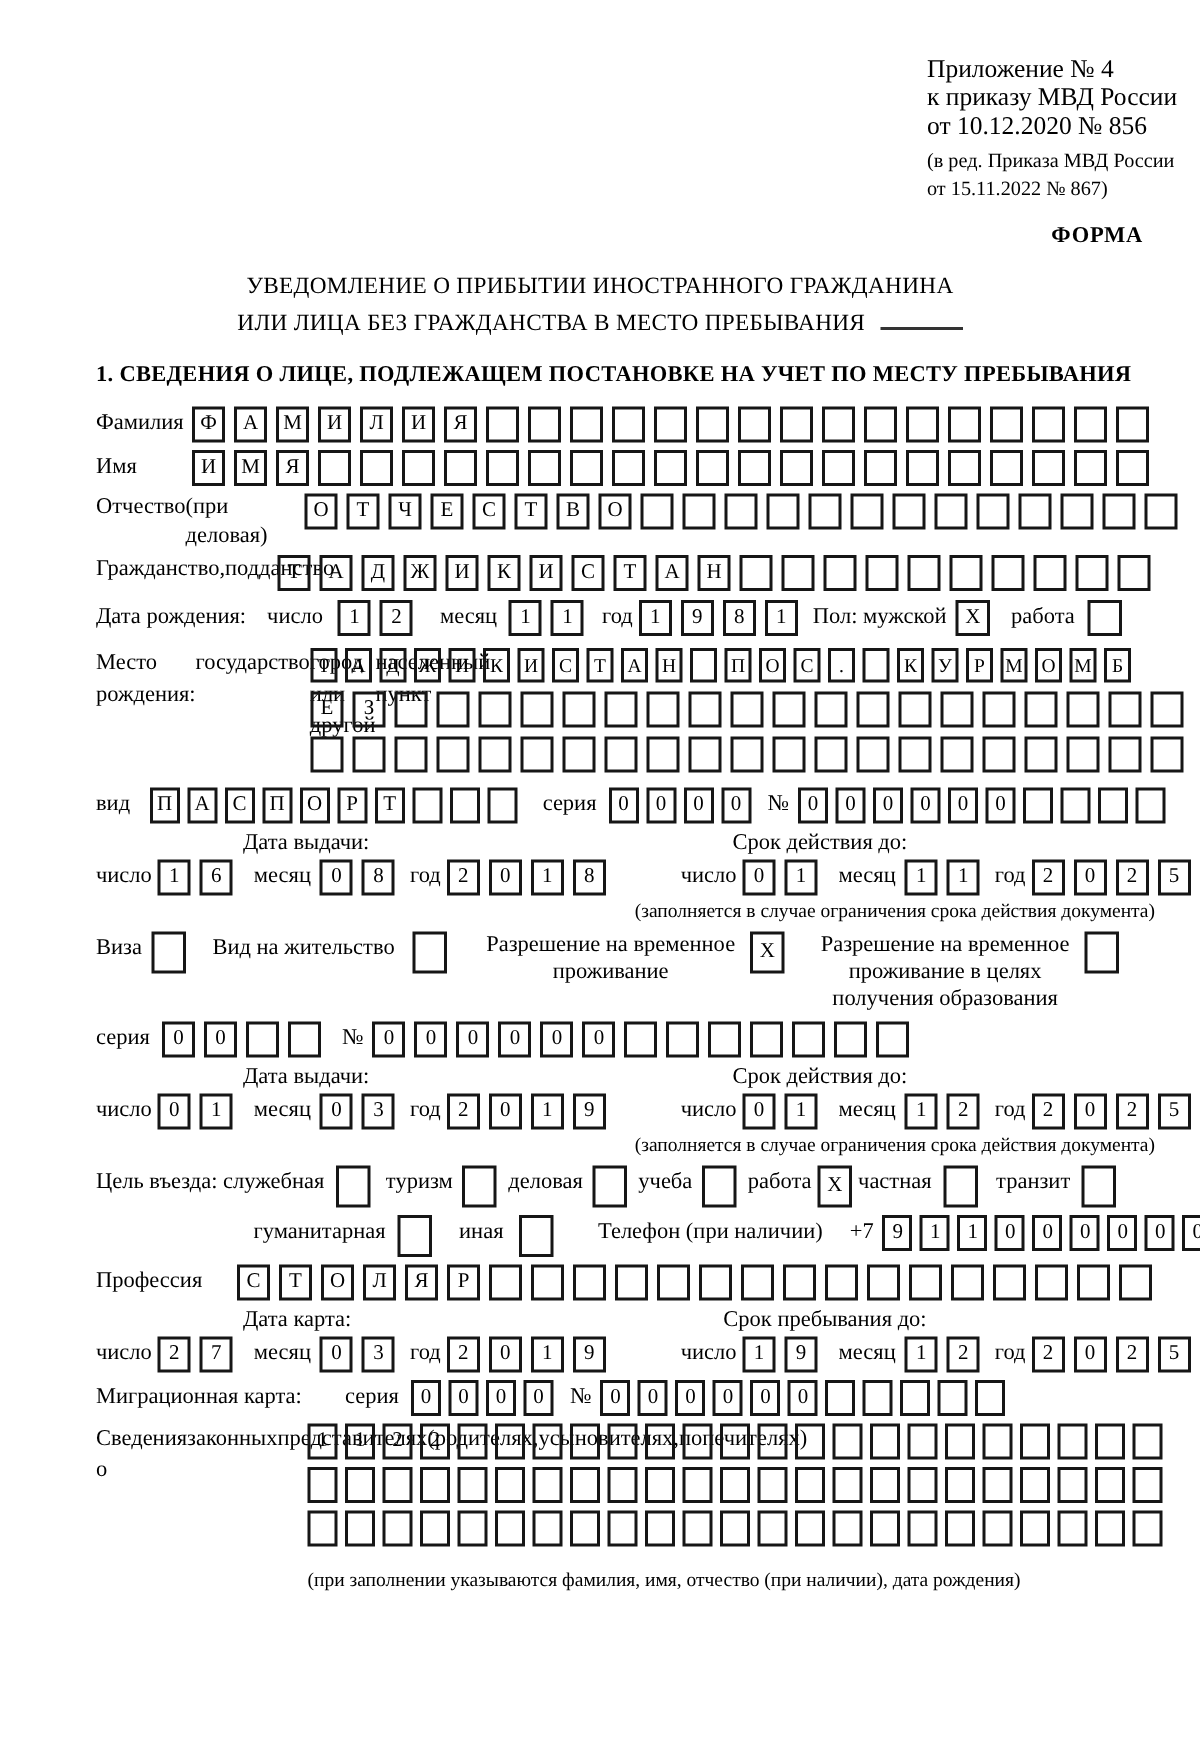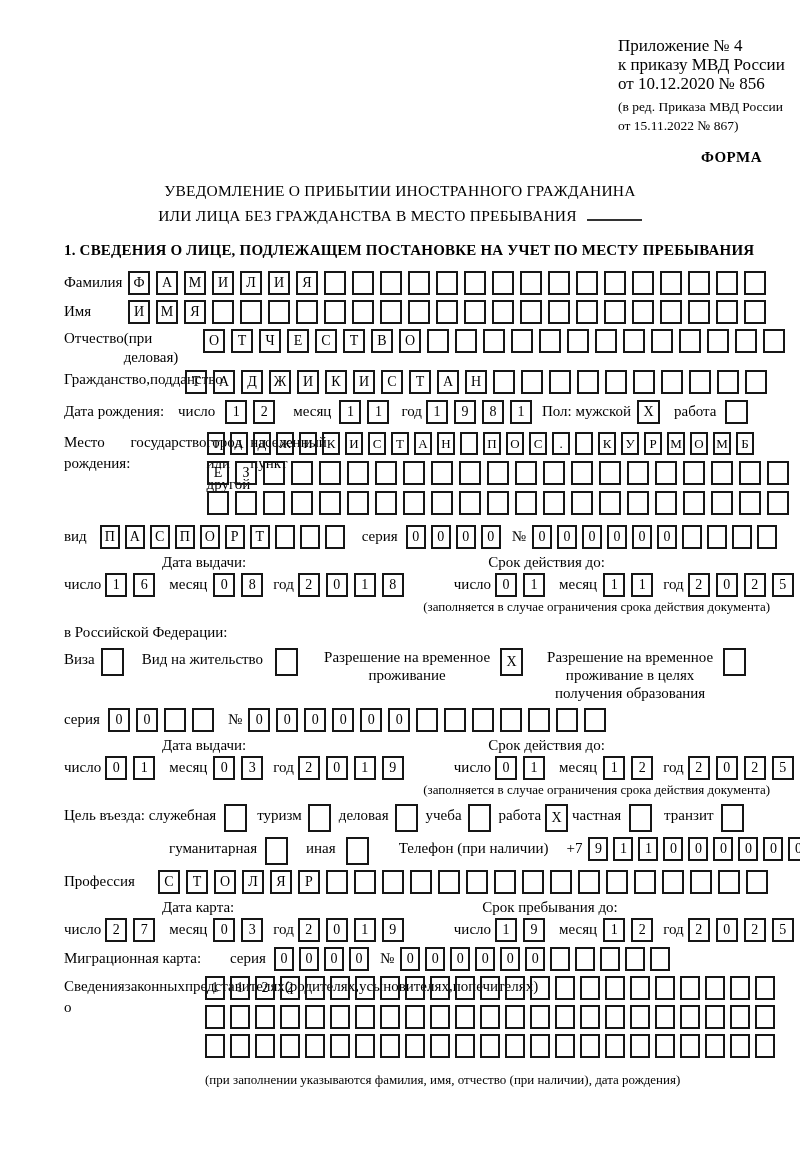--- a/index.html
+++ b/index.html
@@ -355,21 +355,20 @@
     <span class="cells">
         <span class="cell">2</span>
         <span class="cell">0</span>
         <span class="cell">2</span>
         <span class="cell">5</span>
       </span>
   </div>
 
   <div class="note" style="text-align:right;padding-right:12px;margin-bottom:6px">(заполняется в случае ограничения срока действия документа)</div>
 
-  <div class="lbl" style="margin-bottom:5px">в Российской Федерации:</div>
 
   <div class="row" style="margin-bottom:6px">
     <span class="lbl mr6">Виза</span>
     <span class="chk mr22"></span>
     <span class="lbl mr12">Вид на жительство</span>
     <span class="chk" style="margin-right:26px"></span>
     <span class="stack cline mr10">
       <span>Разрешение на временное</span>
       <span>проживание</span>
     </span>

